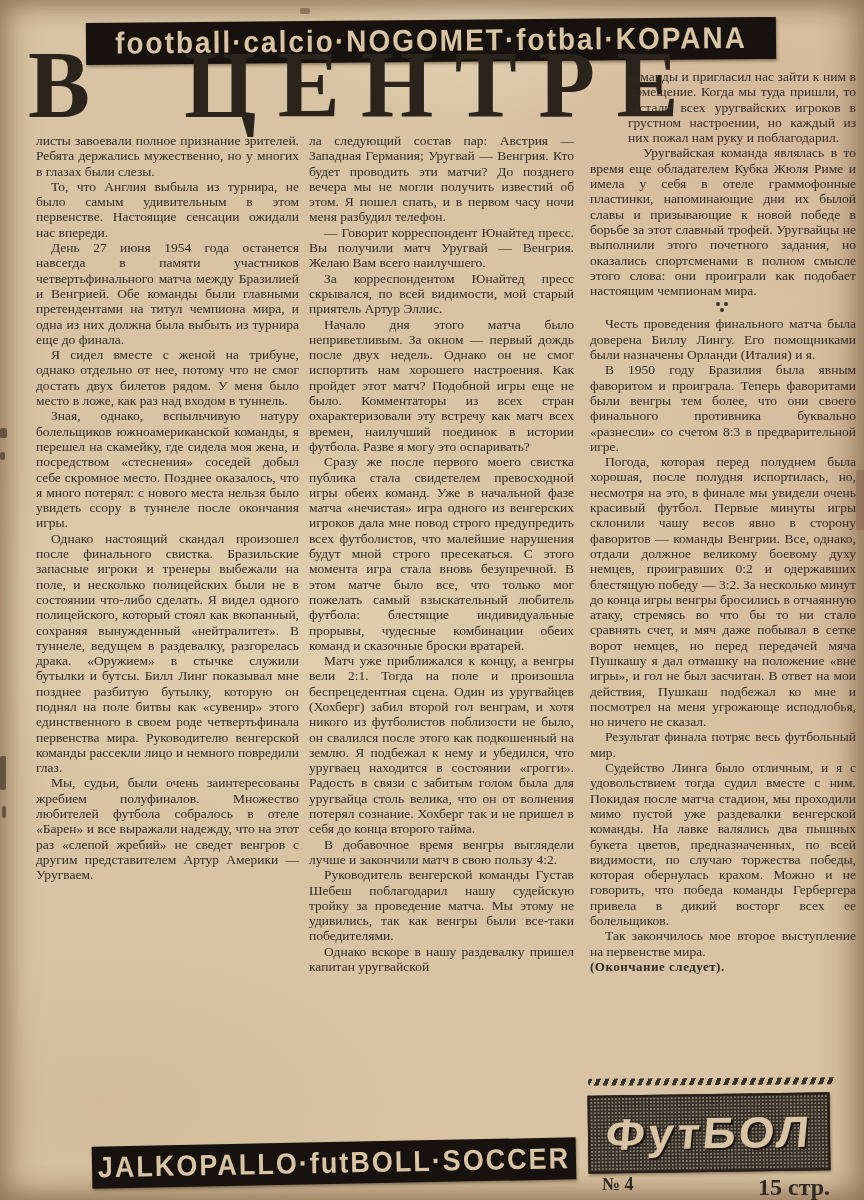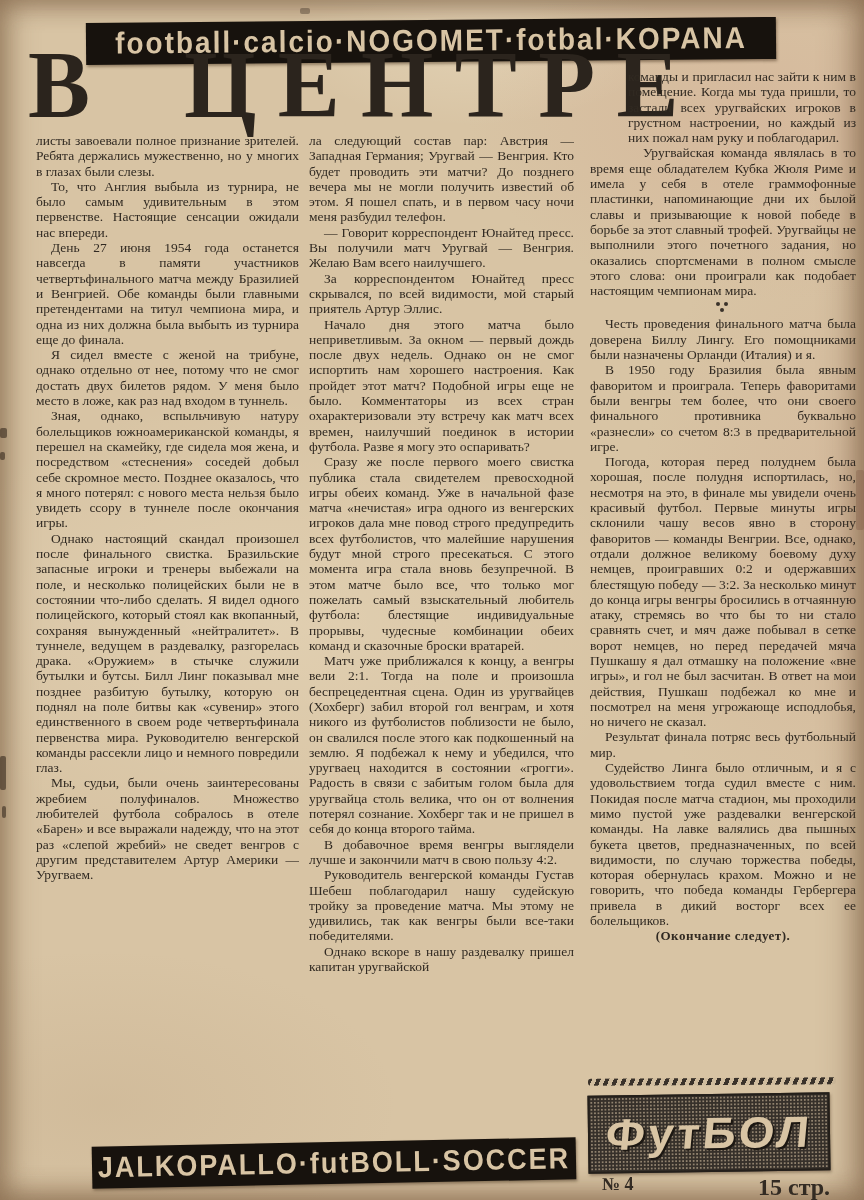--- a/index.html
+++ b/index.html
@@ -53,21 +53,21 @@
   .col p.noindent{text-indent:0;}
   .col-left{left:36px;top:133px;width:263px;height:1000px;}
   .col-mid{left:309px;top:133px;width:265px;height:1010px;}
   .col-right{left:590px;top:69px;width:266px;height:1015px;}
   .title-spacer{float:left;width:38px;height:80px;}
   .dots-sep{position:relative;width:16px;height:13px;margin:3px auto 2px auto;}
   .dots-sep .dot{position:absolute;width:4px;height:4px;border-radius:50%;background:#3a322a;}
   .dots-sep .d1{left:1px;top:1px;}
   .dots-sep .d2{left:9px;top:1px;}
   .dots-sep .d3{left:5px;top:7px;}
-  .closing{font-weight:bold;text-align:center;text-indent:0 !important;font-size:13px;letter-spacing:0.5px;}
+  .closing{font-weight:bold;text-align:left;text-indent:0 !important;font-size:13px;letter-spacing:0.5px;}
   .wavy{
     position:absolute;left:588px;top:1078px;width:248px;height:7px;
     background:repeating-linear-gradient(112deg,#3a322a 0 4px,rgba(58,50,42,0.05) 4px 8px);
     border-radius:3px;transform:rotate(-0.4deg);
   }
   .logo-box{
     position:absolute;left:588px;top:1094px;width:238px;height:74px;
     background-color:#36302a;
     background-image:radial-gradient(rgba(219,198,166,0.55) 0.7px, transparent 1.2px);
     background-size:3.5px 3.5px;
@@ -134,20 +134,21 @@
     <div class="dots-sep">
       <i class="dot d1"></i>
       <i class="dot d2"></i>
       <i class="dot d3"></i>
     </div>
     <p>Честь проведения финального матча была доверена Биллу Лингу. Его помощниками были назначены Орланди (Италия) и я.</p>
     <p>В 1950 году Бразилия была явным фаворитом и проиграла. Теперь фаворитами были венгры тем более, что они своего финального противника буквально «разнесли» со счетом 8:3 в предварительной игре.</p>
     <p>Погода, которая перед полуднем была хорошая, после полудня испортилась, но, несмотря на это, в финале мы увидели очень красивый футбол. Первые минуты игры склонили чашу весов явно в сторону фаворитов — команды Венгрии. Все, однако, отдали должное великому боевому духу немцев, проигравших 0:2 и одержавших блестящую победу — 3:2. За несколько минут до конца игры венгры бросились в отчаянную атаку, стремясь во что бы то ни стало сравнять счет, и мяч даже побывал в сетке ворот немцев, но перед передачей мяча Пушкашу я дал отмашку на положение «вне игры», и гол не был засчитан. В ответ на мои действия, Пушкаш подбежал ко мне и посмотрел на меня угрожающе исподлобья, но ничего не сказал.</p>
     <p>Результат финала потряс весь футбольный мир.</p>
     <p>Судейство Линга было отличным, и я с удовольствием тогда судил вместе с ним. Покидая после матча стадион, мы проходили мимо пустой уже раздевалки венгерской команды. На лавке валялись два пышных букета цветов, предназначенных, по всей видимости, по случаю торжества победы, которая обернулась крахом. Можно и не говорить, что победа команды Гербергера привела в дикий восторг всех ее болельщиков.</p>
+    <p>Так закончилось мое второе выступление на первенстве мира.</p>
     <p class="closing">(Окончание следует).</p>
   </div>
 
   <div class="wavy"></div>
 
   <div class="banner bottom-banner">
     <span class="banner-text">JALKOPALLO·futBOLL·SOCCER</span>
   </div>
 
   <div class="logo-box">

